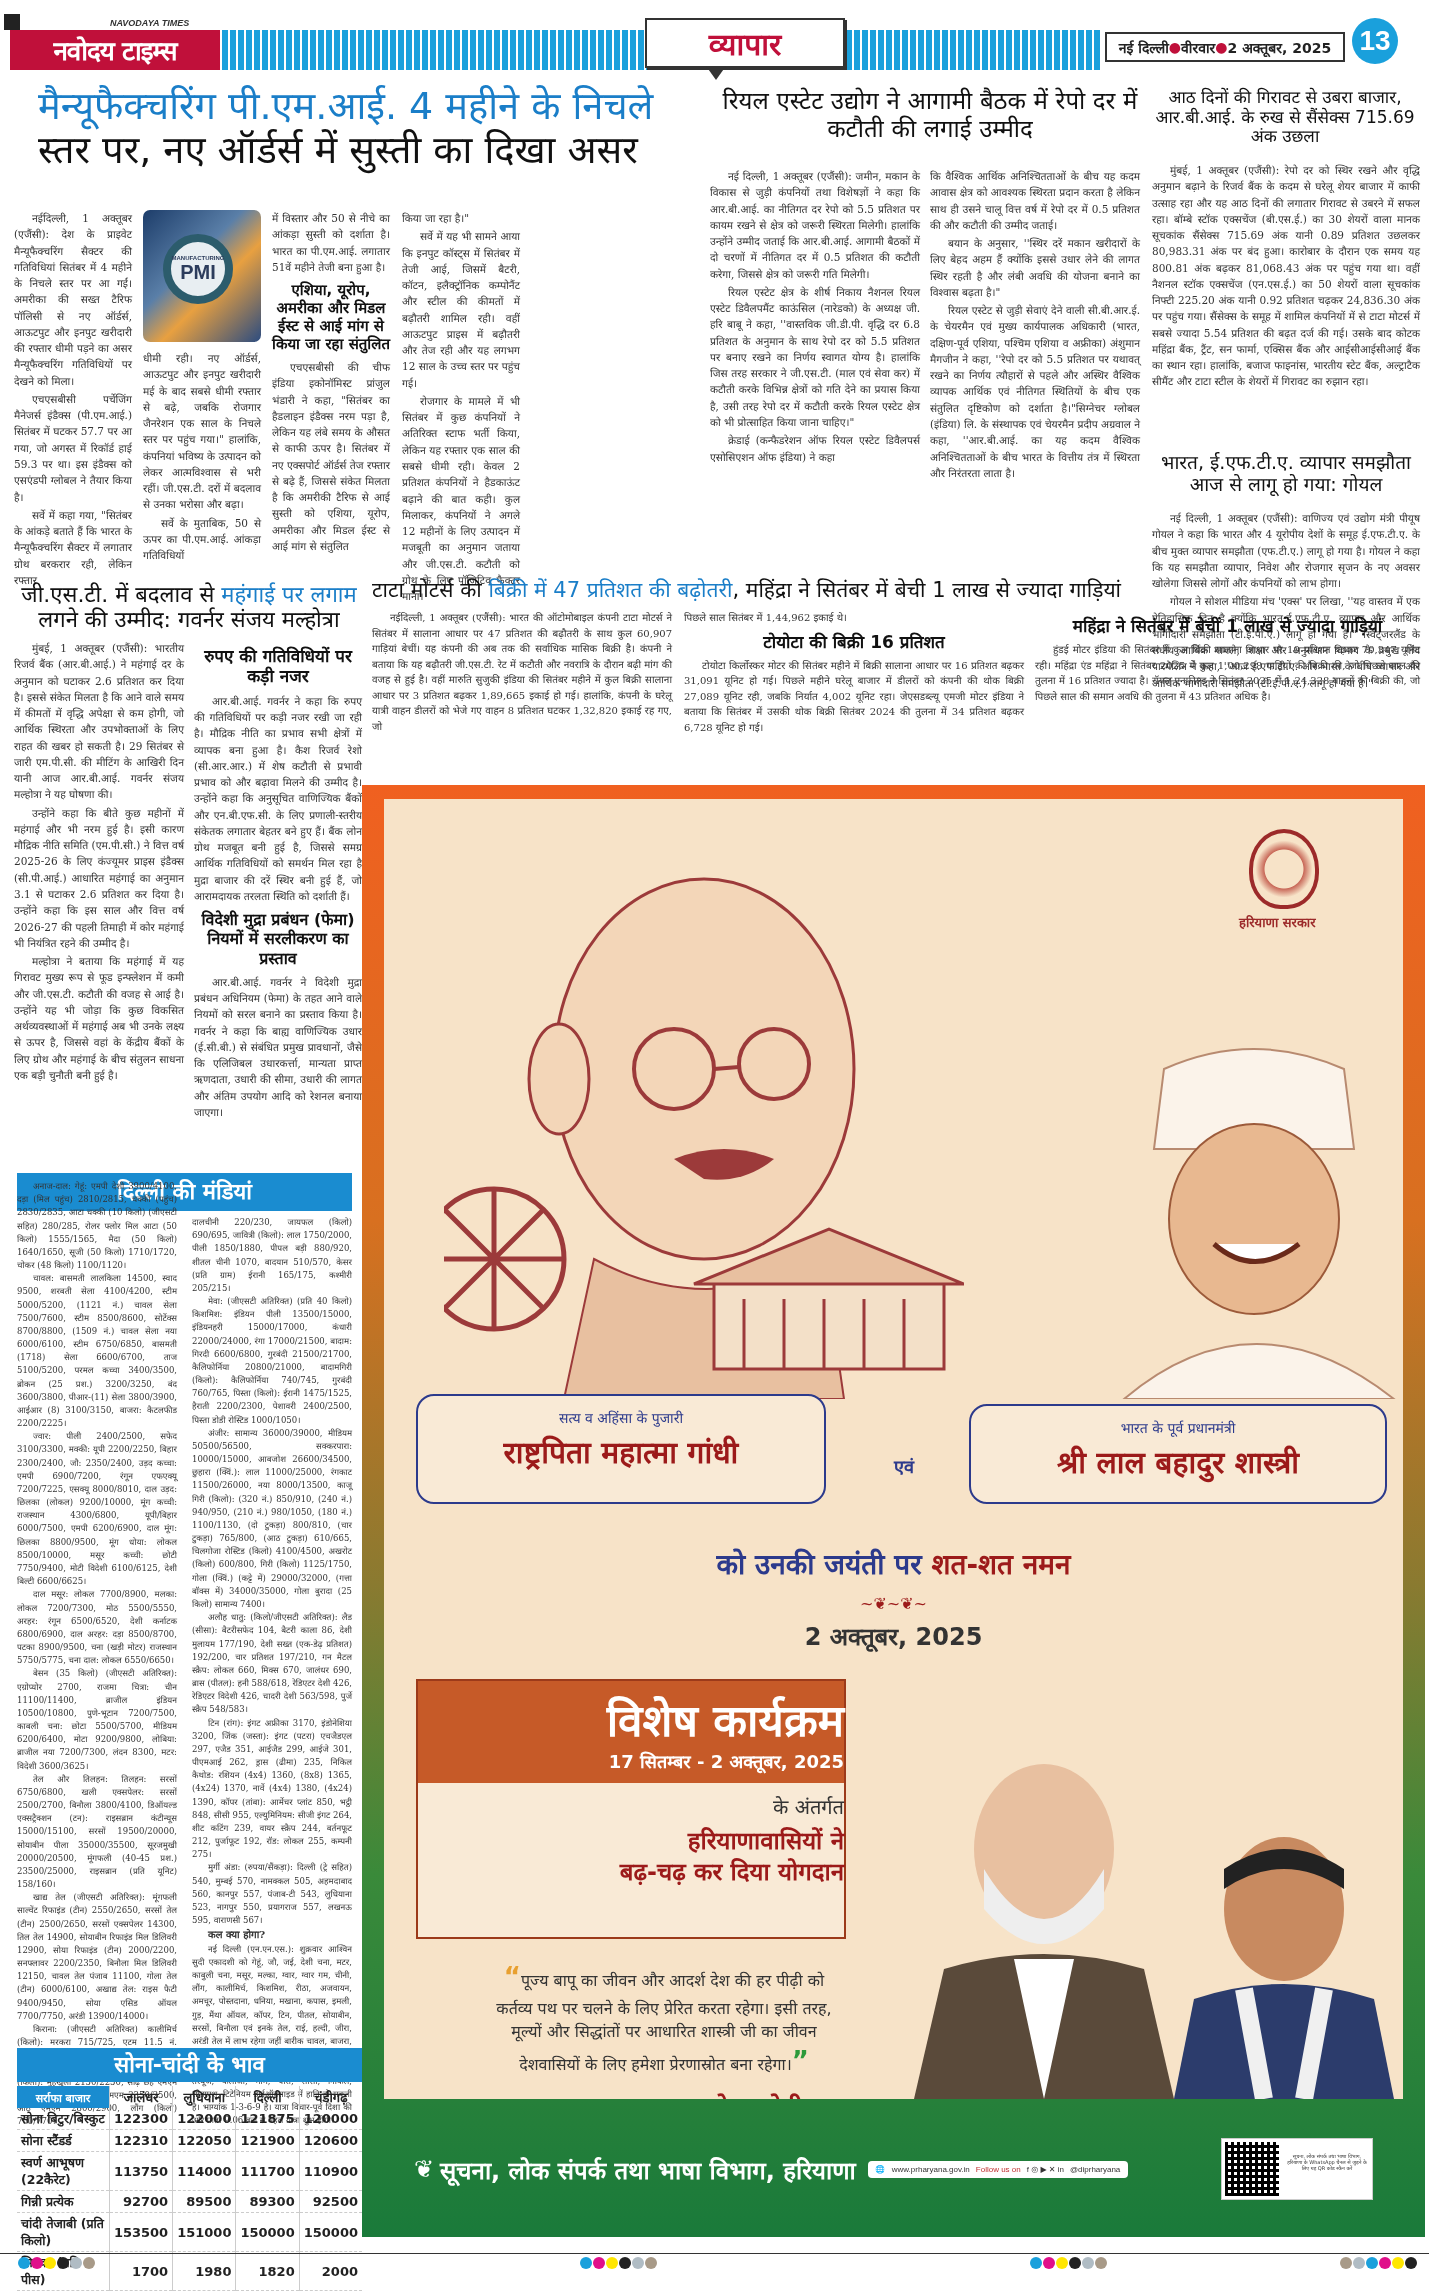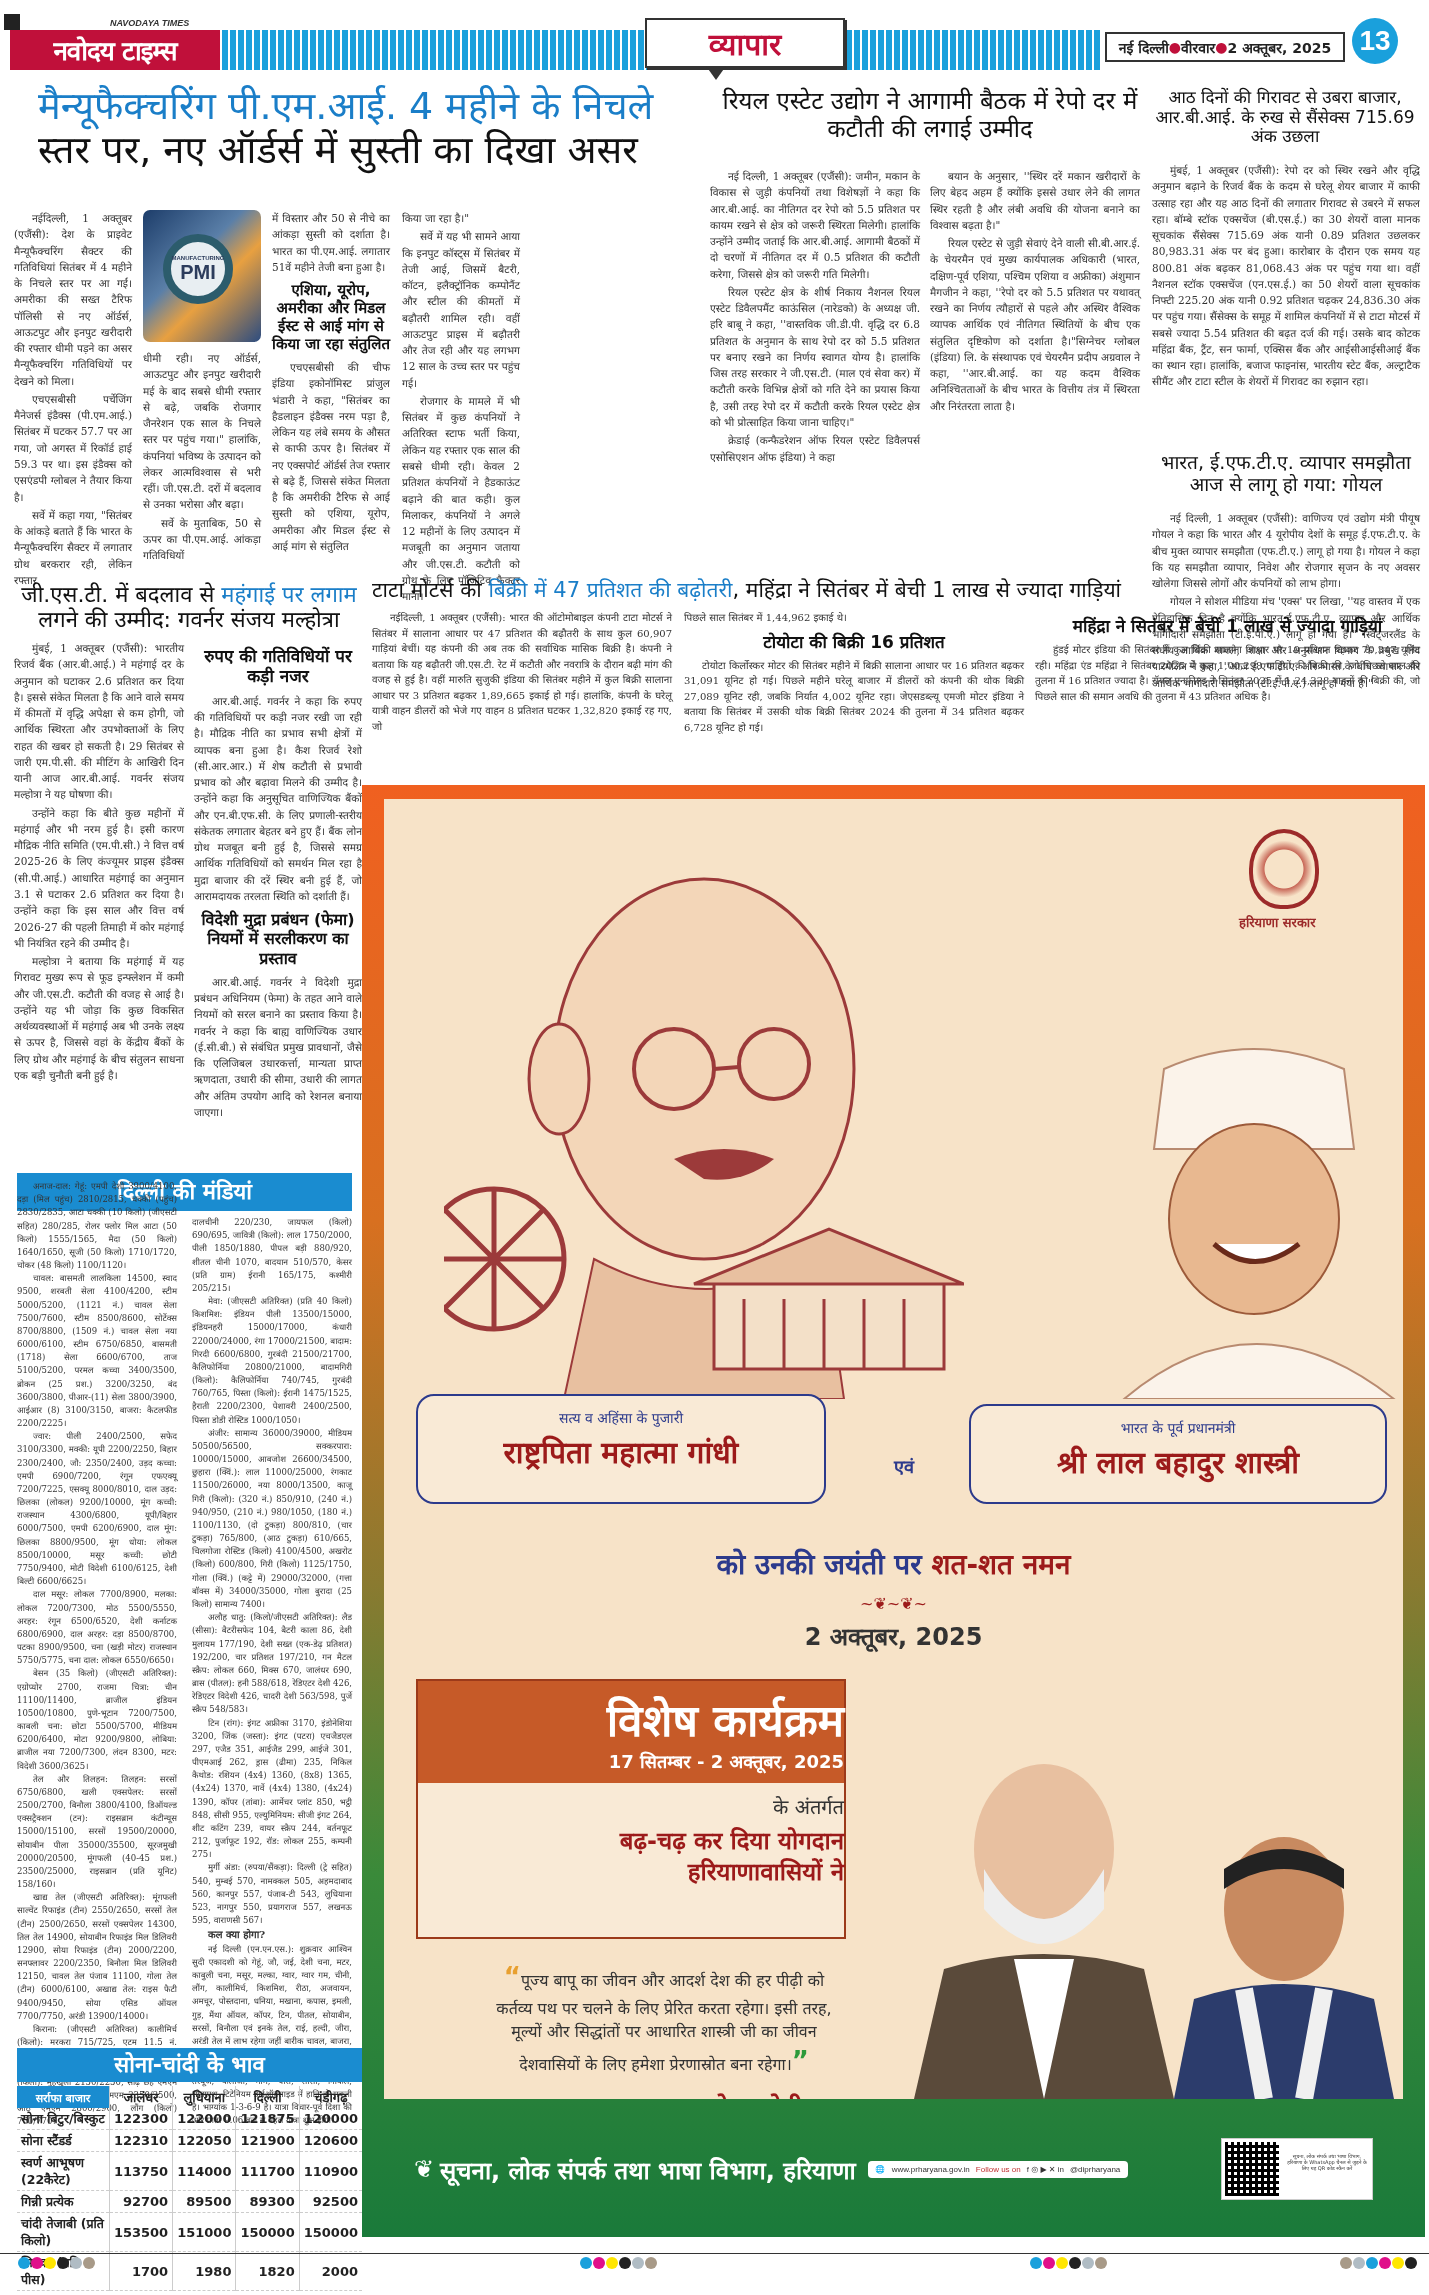--- a/index.html
+++ b/index.html
@@ -121,20 +121,21 @@
   <p>रोजगार के मामले में भी सितंबर में कुछ कंपनियों ने अतिरिक्त स्टाफ भर्ती किया, लेकिन यह रफ्तार एक साल की सबसे धीमी रही। केवल 2 प्रतिशत कंपनियों ने हैडकाऊंट बढ़ाने की बात कही। कुल मिलाकर, कंपनियों ने अगले 12 महीनों के लिए उत्पादन में मजबूती का अनुमान जताया और जी.एस.टी. कटौती को ग्रोथ के लिए पॉजिटिव फैक्टर माना।</p>
 </div>
 
 <div class="abs h-big" style="left:720px;top:88px;width:420px;font-size:24px;text-align:center">रियल एस्टेट उद्योग ने आगामी बैठक में रेपो दर में कटौती की लगाई उम्मीद</div>
 <div class="abs col" style="left:710px;top:168px;width:210px;">
   <p>नई दिल्ली, 1 अक्तूबर (एजैंसी): जमीन, मकान के विकास से जुड़ी कंपनियों तथा विशेषज्ञों ने कहा कि आर.बी.आई. का नीतिगत दर रेपो को 5.5 प्रतिशत पर कायम रखने से क्षेत्र को जरूरी स्थिरता मिलेगी। हालांकि उन्होंने उम्मीद जताई कि आर.बी.आई. आगामी बैठकों में दो चरणों में नीतिगत दर में 0.5 प्रतिशत की कटौती करेगा, जिससे क्षेत्र को जरूरी गति मिलेगी।</p>
   <p>रियल एस्टेट क्षेत्र के शीर्ष निकाय नैशनल रियल एस्टेट डिवैलपमैंट काऊंसिल (नारेडको) के अध्यक्ष जी. हरि बाबू ने कहा, ''वास्तविक जी.डी.पी. वृद्धि दर 6.8 प्रतिशत के अनुमान के साथ रेपो दर को 5.5 प्रतिशत पर बनाए रखने का निर्णय स्वागत योग्य है। हालांकि जिस तरह सरकार ने जी.एस.टी. (माल एवं सेवा कर) में कटौती करके विभिन्न क्षेत्रों को गति देने का प्रयास किया है, उसी तरह रेपो दर में कटौती करके रियल एस्टेट क्षेत्र को भी प्रोत्साहित किया जाना चाहिए।"</p>
   <p>क्रेडाई (कन्फैडरेशन ऑफ रियल एस्टेट डिवैलपर्स एसोसिएशन ऑफ इंडिया) ने कहा</p>
 </div>
 <div class="abs col" style="left:930px;top:168px;width:210px;">
+  <p style="text-indent:0">कि वैश्विक आर्थिक अनिश्चितताओं के बीच यह कदम आवास क्षेत्र को आवश्यक स्थिरता प्रदान करता है लेकिन साथ ही उसने चालू वित्त वर्ष में रेपो दर में 0.5 प्रतिशत की और कटौती की उम्मीद जताई।</p>
   <p>बयान के अनुसार, ''स्थिर दरें मकान खरीदारों के लिए बेहद अहम हैं क्योंकि इससे उधार लेने की लागत स्थिर रहती है और लंबी अवधि की योजना बनाने का विश्वास बढ़ता है।"</p>
   <p>रियल एस्टेट से जुड़ी सेवाएं देने वाली सी.बी.आर.ई. के चेयरमैन एवं मुख्य कार्यपालक अधिकारी (भारत, दक्षिण-पूर्व एशिया, पश्चिम एशिया व अफ्रीका) अंशुमान मैगजीन ने कहा, ''रेपो दर को 5.5 प्रतिशत पर यथावत् रखने का निर्णय त्यौहारों से पहले और अस्थिर वैश्विक व्यापक आर्थिक एवं नीतिगत स्थितियों के बीच एक संतुलित दृष्टिकोण को दर्शाता है।"सिग्नेचर ग्लोबल (इंडिया) लि. के संस्थापक एवं चेयरमैन प्रदीप अग्रवाल ने कहा, ''आर.बी.आई. का यह कदम वैश्विक अनिश्चितताओं के बीच भारत के वित्तीय तंत्र में स्थिरता और निरंतरता लाता है।</p>
 </div>
 
 <div class="abs h-big" style="left:1150px;top:88px;width:270px;font-size:17px;text-align:center">आठ दिनों की गिरावट से उबरा बाजार, आर.बी.आई. के रुख से सैंसेक्स 715.69 अंक उछला</div>
 <div class="abs col" style="left:1152px;top:162px;width:268px;">
   <p>मुंबई, 1 अक्तूबर (एजैंसी): रेपो दर को स्थिर रखने और वृद्धि अनुमान बढ़ाने के रिजर्व बैंक के कदम से घरेलू शेयर बाजार में काफी उत्साह रहा और यह आठ दिनों की लगातार गिरावट से उबरने में सफल रहा। बॉम्बे स्टॉक एक्सचेंज (बी.एस.ई.) का 30 शेयरों वाला मानक सूचकांक सैंसेक्स 715.69 अंक यानी 0.89 प्रतिशत उछलकर 80,983.31 अंक पर बंद हुआ। कारोबार के दौरान एक समय यह 800.81 अंक बढ़कर 81,068.43 अंक पर पहुंच गया था। वहीं नैशनल स्टॉक एक्सचेंज (एन.एस.ई.) का 50 शेयरों वाला सूचकांक निफ्टी 225.20 अंक यानी 0.92 प्रतिशत चढ़कर 24,836.30 अंक पर पहुंच गया। सैंसेक्स के समूह में शामिल कंपनियों में से टाटा मोटर्स में सबसे ज्यादा 5.54 प्रतिशत की बढ़त दर्ज की गई। उसके बाद कोटक महिंद्रा बैंक, ट्रैंट, सन फार्मा, एक्सिस बैंक और आईसीआईसीआई बैंक का स्थान रहा। हालांकि, बजाज फाइनांस, भारतीय स्टेट बैंक, अल्ट्राटैक सीमैंट और टाटा स्टील के शेयरों में गिरावट का रुझान रहा।</p>
 </div>
 
 <div class="abs h-big" style="left:1152px;top:452px;width:268px;font-size:19px;text-align:center">भारत, ई.एफ.टी.ए. व्यापार समझौता आज से लागू हो गया: गोयल</div>
@@ -298,22 +299,22 @@
     </div>
     <div class="flourish">~❦~❦~</div>
     <div class="addate">2 अक्तूबर, 2025</div>
     <div class="prog">
       <div class="prog-head">
         <div class="prog-title">विशेष कार्यक्रम</div>
         <div class="prog-date">17 सितम्बर - 2 अक्तूबर, 2025</div>
       </div>
       <div class="prog-under">के अंतर्गत</div>
       <div class="prog-msg">
+        <div>हरियाणावासियों ने</div>
         <div>बढ़-चढ़ कर दिया योगदान</div>
-        <div>हरियाणावासियों ने</div>
       </div>
     </div>
     <div class="quote">
       <span class="qm">“</span><span>पूज्य बापू का जीवन और आदर्श देश की हर पीढ़ी को कर्तव्य पथ पर चलने के लिए प्रेरित करता रहेगा। इसी तरह, मूल्यों और सिद्धांतों पर आधारित शास्त्री जी का जीवन देशवासियों के लिए हमेशा प्रेरणास्रोत बना रहेगा।</span><span class="qm2">”</span>
     </div>
     <div class="quote-author">- नरेन्द्र मोदी</div>
     <svg class="modi" viewBox="0 0 280 350">
       <ellipse cx="140" cy="100" rx="70" ry="85" fill="#e8c0a0"></ellipse>
       <path d="M80 120 Q140 220 200 120 L200 160 Q140 230 80 160 Z" fill="#eee"></path>
       <path d="M10 350 L40 220 Q140 190 240 220 L270 350 Z" fill="#5a4a3a"></path>

